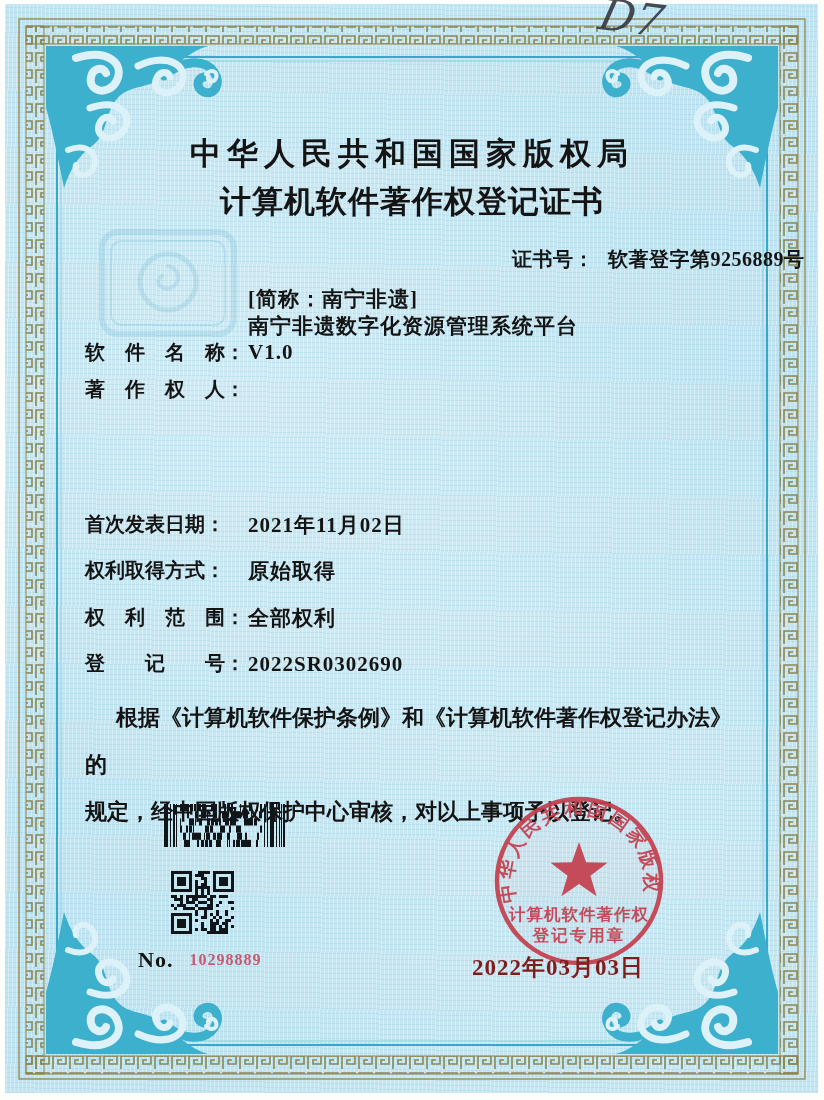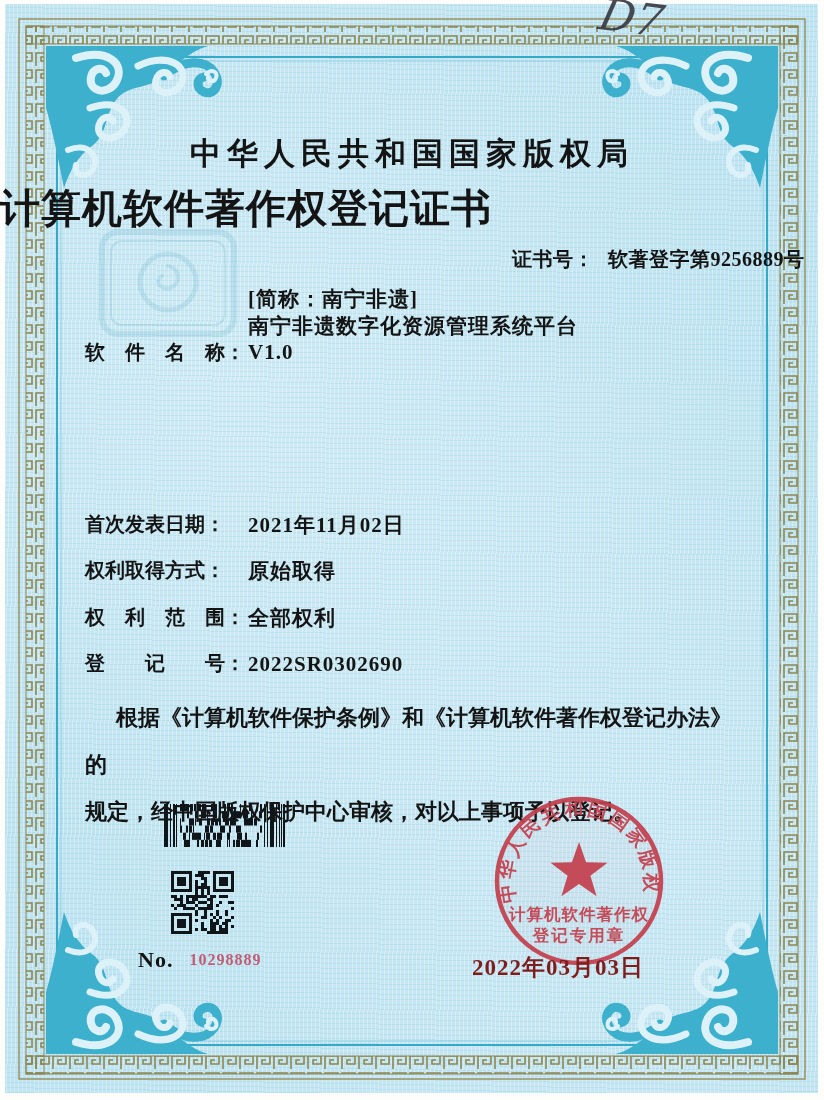--- a/index.html
+++ b/index.html
@@ -10,22 +10,22 @@
         background-color:#c0e4f1;
         background-image:
           repeating-linear-gradient(91deg, rgba(255,255,255,.32) 0 1px, rgba(0,0,0,0) 1px 4px),
           repeating-linear-gradient(1deg, rgba(120,195,220,.22) 0 1px, rgba(0,0,0,0) 1px 5px),
           radial-gradient(circle at 30% 35%, rgba(255,255,255,.25), rgba(255,255,255,0) 55%),
           radial-gradient(circle at 70% 75%, rgba(255,255,255,.18), rgba(255,255,255,0) 50%);}
   svg.layer{position:absolute;left:0;top:0}
   .content{position:absolute;left:0;top:0;width:824px;height:1100px}
   .hdr1{position:absolute;top:133px;left:0;width:824px;text-align:center;
         font-size:31px;font-weight:700;letter-spacing:6px}
-  .hdr2{position:absolute;top:181px;left:0;width:824px;text-align:left;
-        font-size:40px;font-weight:700;letter-spacing:1px}
+  .hdr2{position:absolute;top:181px;left:0;width:824px;text-align:center;
+        font-size:31px;font-weight:700;letter-spacing:1px}
   .certno{position:absolute;left:512px;top:246px;font-size:20px;font-weight:700;letter-spacing:.5px}
   .certno .gap{display:inline-block;width:14px}
   .field{position:absolute;left:85px;display:flex;align-items:flex-end}
   .flabel{width:163px;font-size:20px;font-weight:700;flex:none;white-space:nowrap}
   .fvals{font-size:21px;font-weight:700;letter-spacing:1px;line-height:26.5px;margin-top:-1px}
   .stmt{position:absolute;left:85px;width:668px;font-size:22px;font-weight:700;line-height:47px}
   .indent{text-indent:31px}
   .serial{position:absolute;left:138px;top:947px}
   .serial .no{font-size:22px;font-weight:700;letter-spacing:1px}
   .serial .num{font-family:Liberation Serif, serif;font-size:16px;font-weight:700;
@@ -94,20 +94,21 @@
 
     <div class="field" style="top:287px">
       <span class="flabel">软　件　名　称：</span>
       <div class="fvals">
         <div>[简称：南宁非遗]</div>
         <div>南宁非遗数字化资源管理系统平台</div>
         <div>V1.0</div>
       </div>
     </div>
     <div class="field" style="top:376px">
+      <span class="flabel">著　作　权　人：</span>
     </div>
     <div class="field" style="top:511px">
       <span class="flabel">首次发表日期：</span>
       <div class="fvals">2021年11月02日</div>
     </div>
     <div class="field" style="top:557px">
       <span class="flabel">权利取得方式：</span>
       <div class="fvals">原始取得</div>
     </div>
     <div class="field" style="top:604px">

